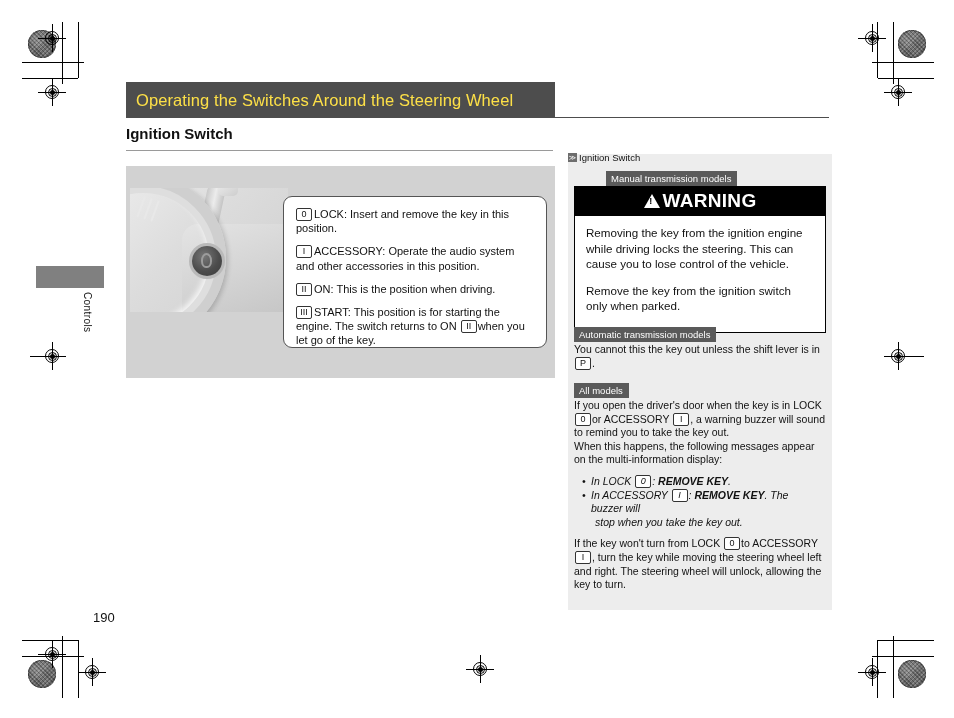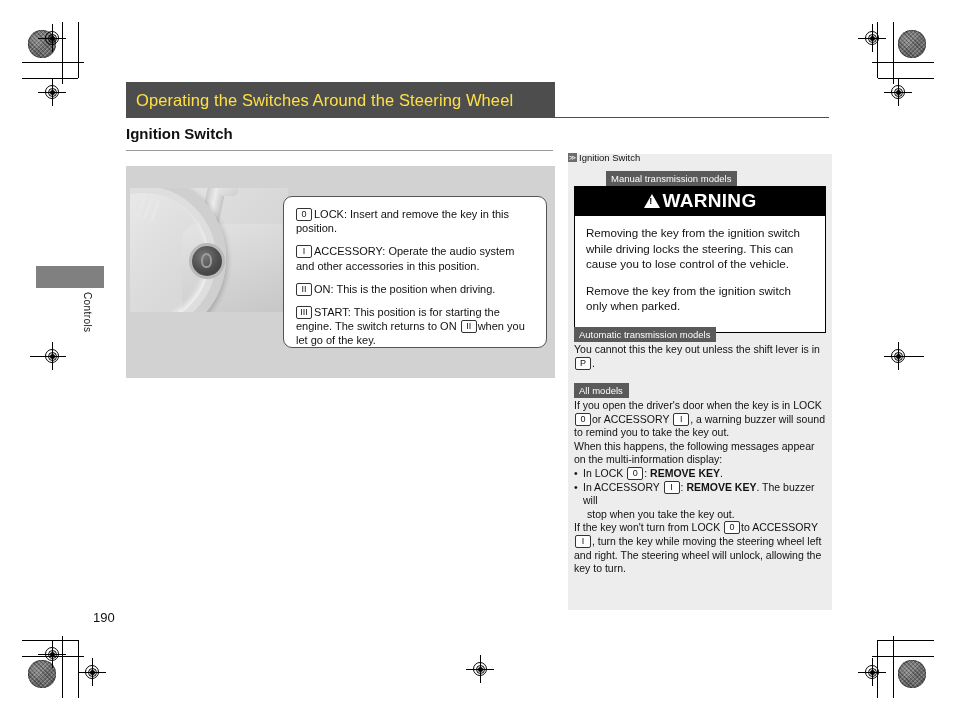--- a/index.html
+++ b/index.html
@@ -167,21 +167,21 @@
   .warn-tri::after{
     content:"!";position:absolute;left:-2.4px;top:3.2px;font-size:9px;color:#000;
     font-weight:bold;line-height:9px;
   }
   .warnbody{padding:9px 10px 10px 11px;}
   .warnbody p{margin:0 0 11px;font-size:11.6px;line-height:15.5px;color:#111;}
   .warnbody p:last-child{margin-bottom:8px;}
 
   .side-sec{position:absolute;left:6px;}
   .side-sec p{margin:0;font-size:10.5px;line-height:13.6px;color:#111;}
-  .side-sec ul{margin:0;padding:0;list-style:none;}
+  .side-sec ul{margin:8px;padding:0;list-style:none;font-style:italic;}
   .side-sec li{font-size:10.5px;line-height:13.6px;color:#111;
     padding-left:9px;position:relative;}
   .side-sec li::before{content:"\2022";position:absolute;left:0px;top:0;}
   .side-sec li .cont{display:block;padding-left:4px;}
   b{font-weight:bold;}
 </style>
 </head>
 <body>
 
 <div class="page">
@@ -345,21 +345,21 @@
     <div class="badge-wrap" style="left:10px;top:14px;">
       <span class="badge">Manual transmission models</span>
     </div>
 
     <div class="warnbox">
       <div class="warnhead">
         <span class="warn-tri"></span>
         <span>WARNING</span>
       </div>
       <div class="warnbody">
-        <p>Removing the key from the ignition switch while driving locks the steering. This can cause you to lose control of the vehicle.</p>
+        <p>Removing the key from the ignition engine while driving locks the steering. This can cause you to lose control of the vehicle.</p>
         <p>Remove the key from the ignition switch only when parked.</p>
       </div>
     </div>
 
     <div class="side-sec" style="top:170px;width:252px;">
       <span class="badge">Automatic transmission models</span>
       <p style="margin-top:1px;"><span>You cannot this the key out unless the shift lever is in</span>
         <span class="keybox tight">P</span><span>.</span></p>
     </div>
 

